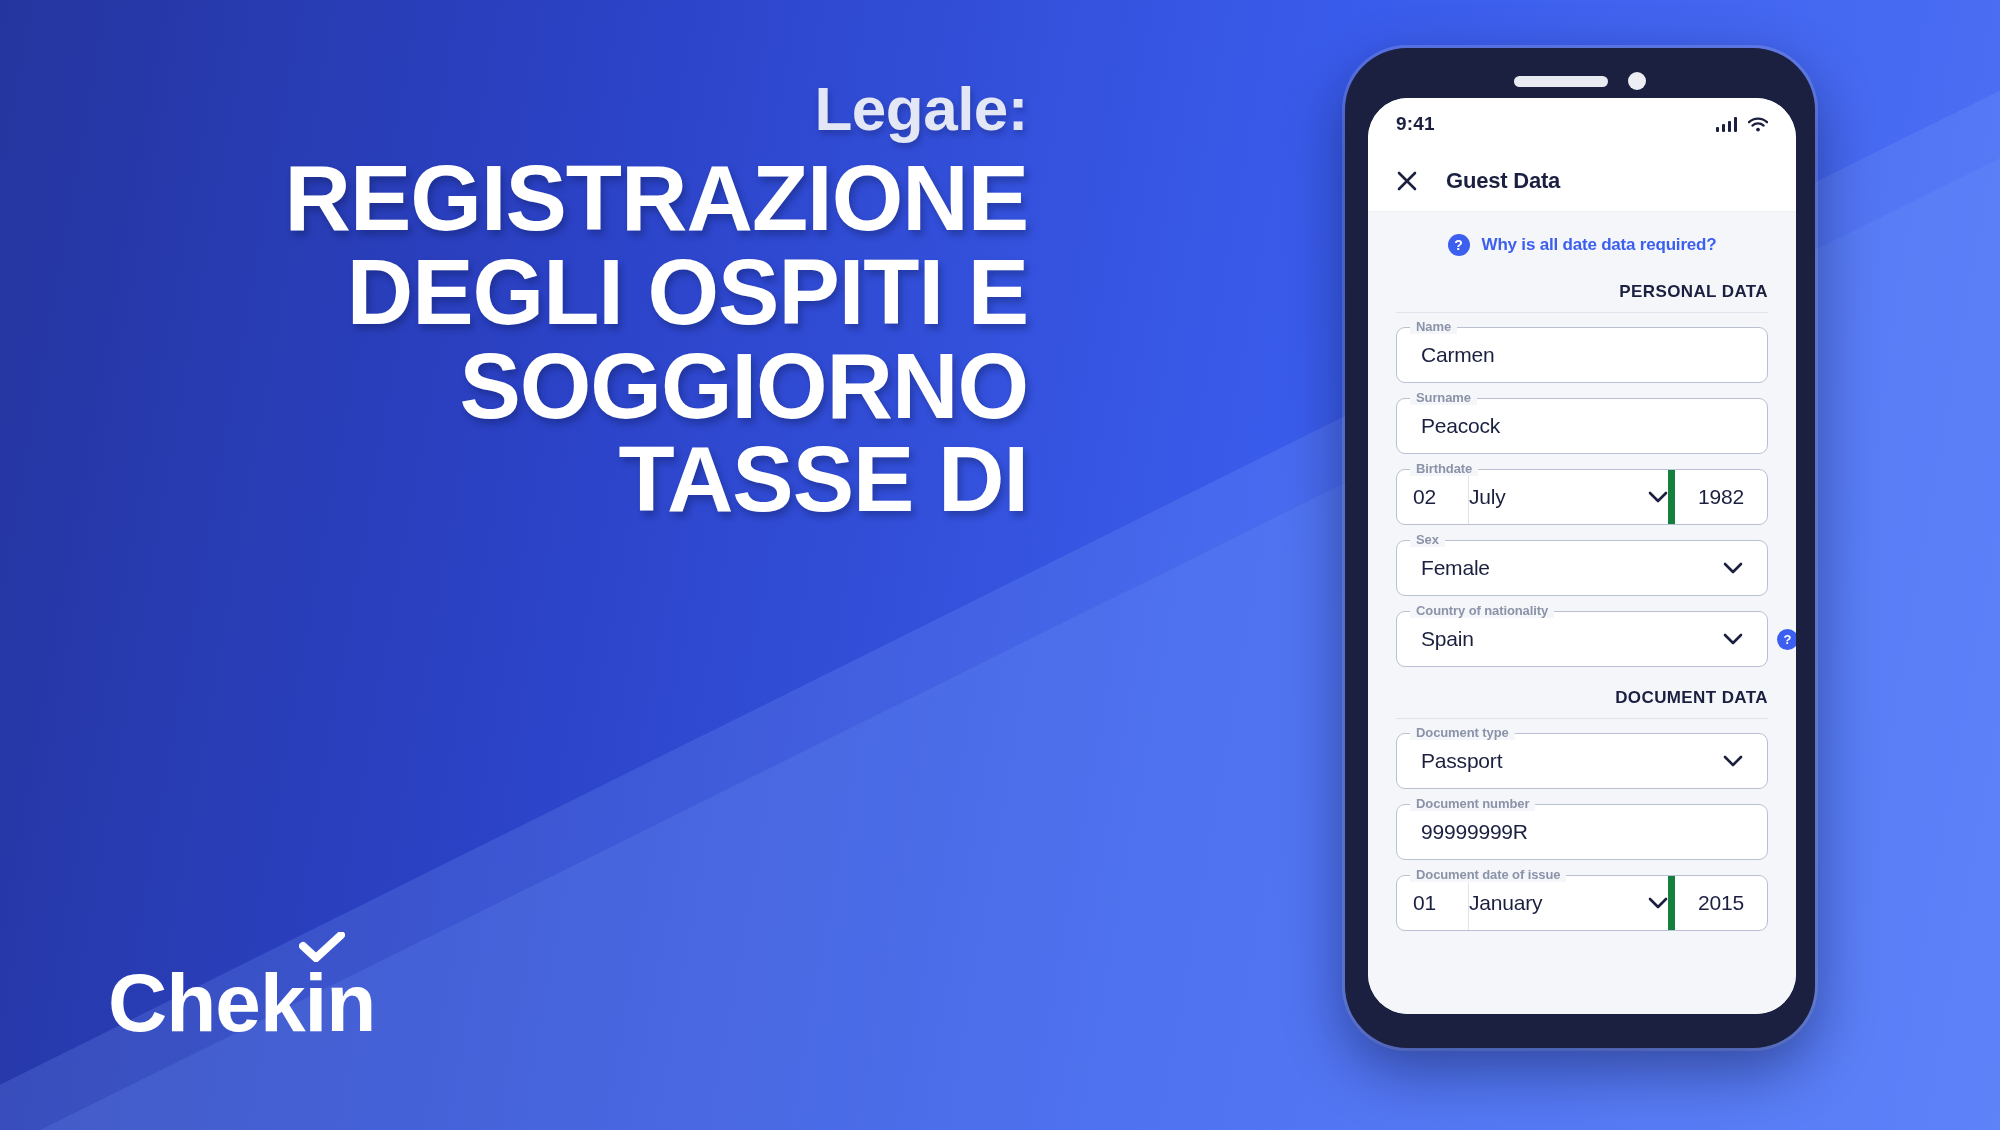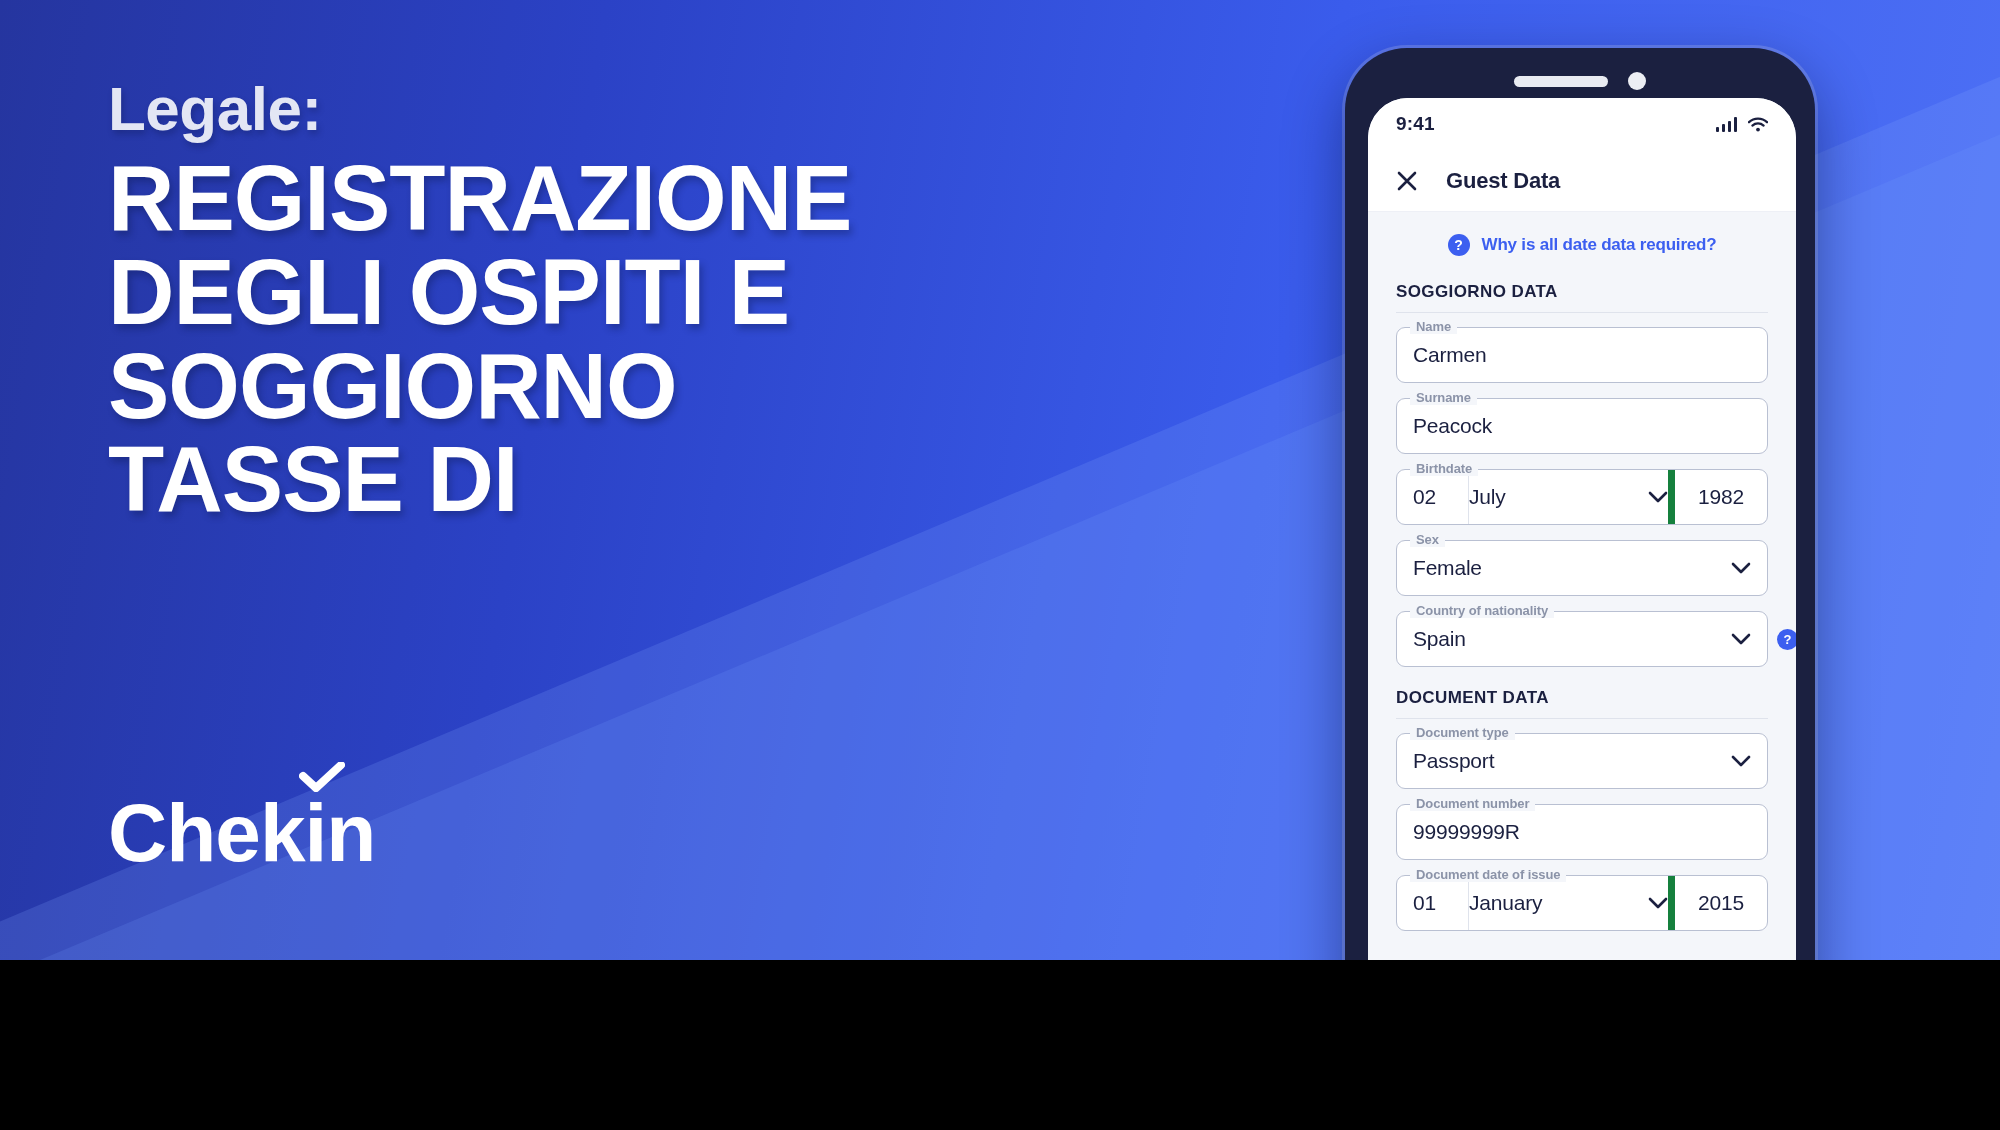--- a/index.html
+++ b/index.html
@@ -5,23 +5,24 @@
   * { margin:0; padding:0; box-sizing:border-box; }
   html,body { width:2000px; height:1130px; overflow:hidden; }
   body {
     font-family:"Liberation Sans", sans-serif;
     background:#000;
   }
 
   
   .stage{
     position:relative;
-    width:2000px; height:960px;
+    width:2000px; height:1130px;
     overflow:hidden;
     background:linear-gradient(100deg,#25359f 0%,#2b42c6 28%,#3a5cec 62%,#4f72f6 100%);
+    text-align:right;
   }
   
   .diagonal{
     position:absolute; inset:0;
     background:rgba(130,165,255,.20);
     clip-path:polygon(100% 8%, 100% 100%, 0 100%, 0 96%);
     transform:none;
     pointer-events:none;
   }
   .diagonal2{
@@ -141,21 +142,21 @@
 
   
   .field{
     position:relative;
     border:1.4px solid #b9c0d2;
     border-radius:9px;
     background:#fff;
     height:56px;
     margin-bottom:15px;
     display:flex; align-items:center;
-    padding:0 16px;
+    padding:0 24px;
   }
   .field-label{
     position:absolute; top:-9px; left:13px;
     background:#f4f6fa;
     padding:0 6px;
     font-size:13px; font-weight:600; color:#8b93a8;
     letter-spacing:-.1px;
   }
   .field-value{
     font-size:21px; color:#1b2040; font-weight:400; letter-spacing:-.2px;
@@ -247,21 +248,21 @@
         <div class="appbar-title">Guest Data</div>
       </div>
 
       <div class="content">
 
         <div class="why-row">
           <span class="q-badge">?</span>
           <span class="why-link">Why is all date data required?</span>
         </div>
 
-        <div class="section-title">SOGGIORNO DATA</div>
+        <div class="section-title">PERSONAL DATA</div>
         <div class="section-rule"></div>
 
         <div class="field-wrap">
           <div class="field">
             <span class="field-label">Name</span>
             <span class="field-value">Carmen</span>
           </div>
         </div>
 
         <div class="field-wrap">

